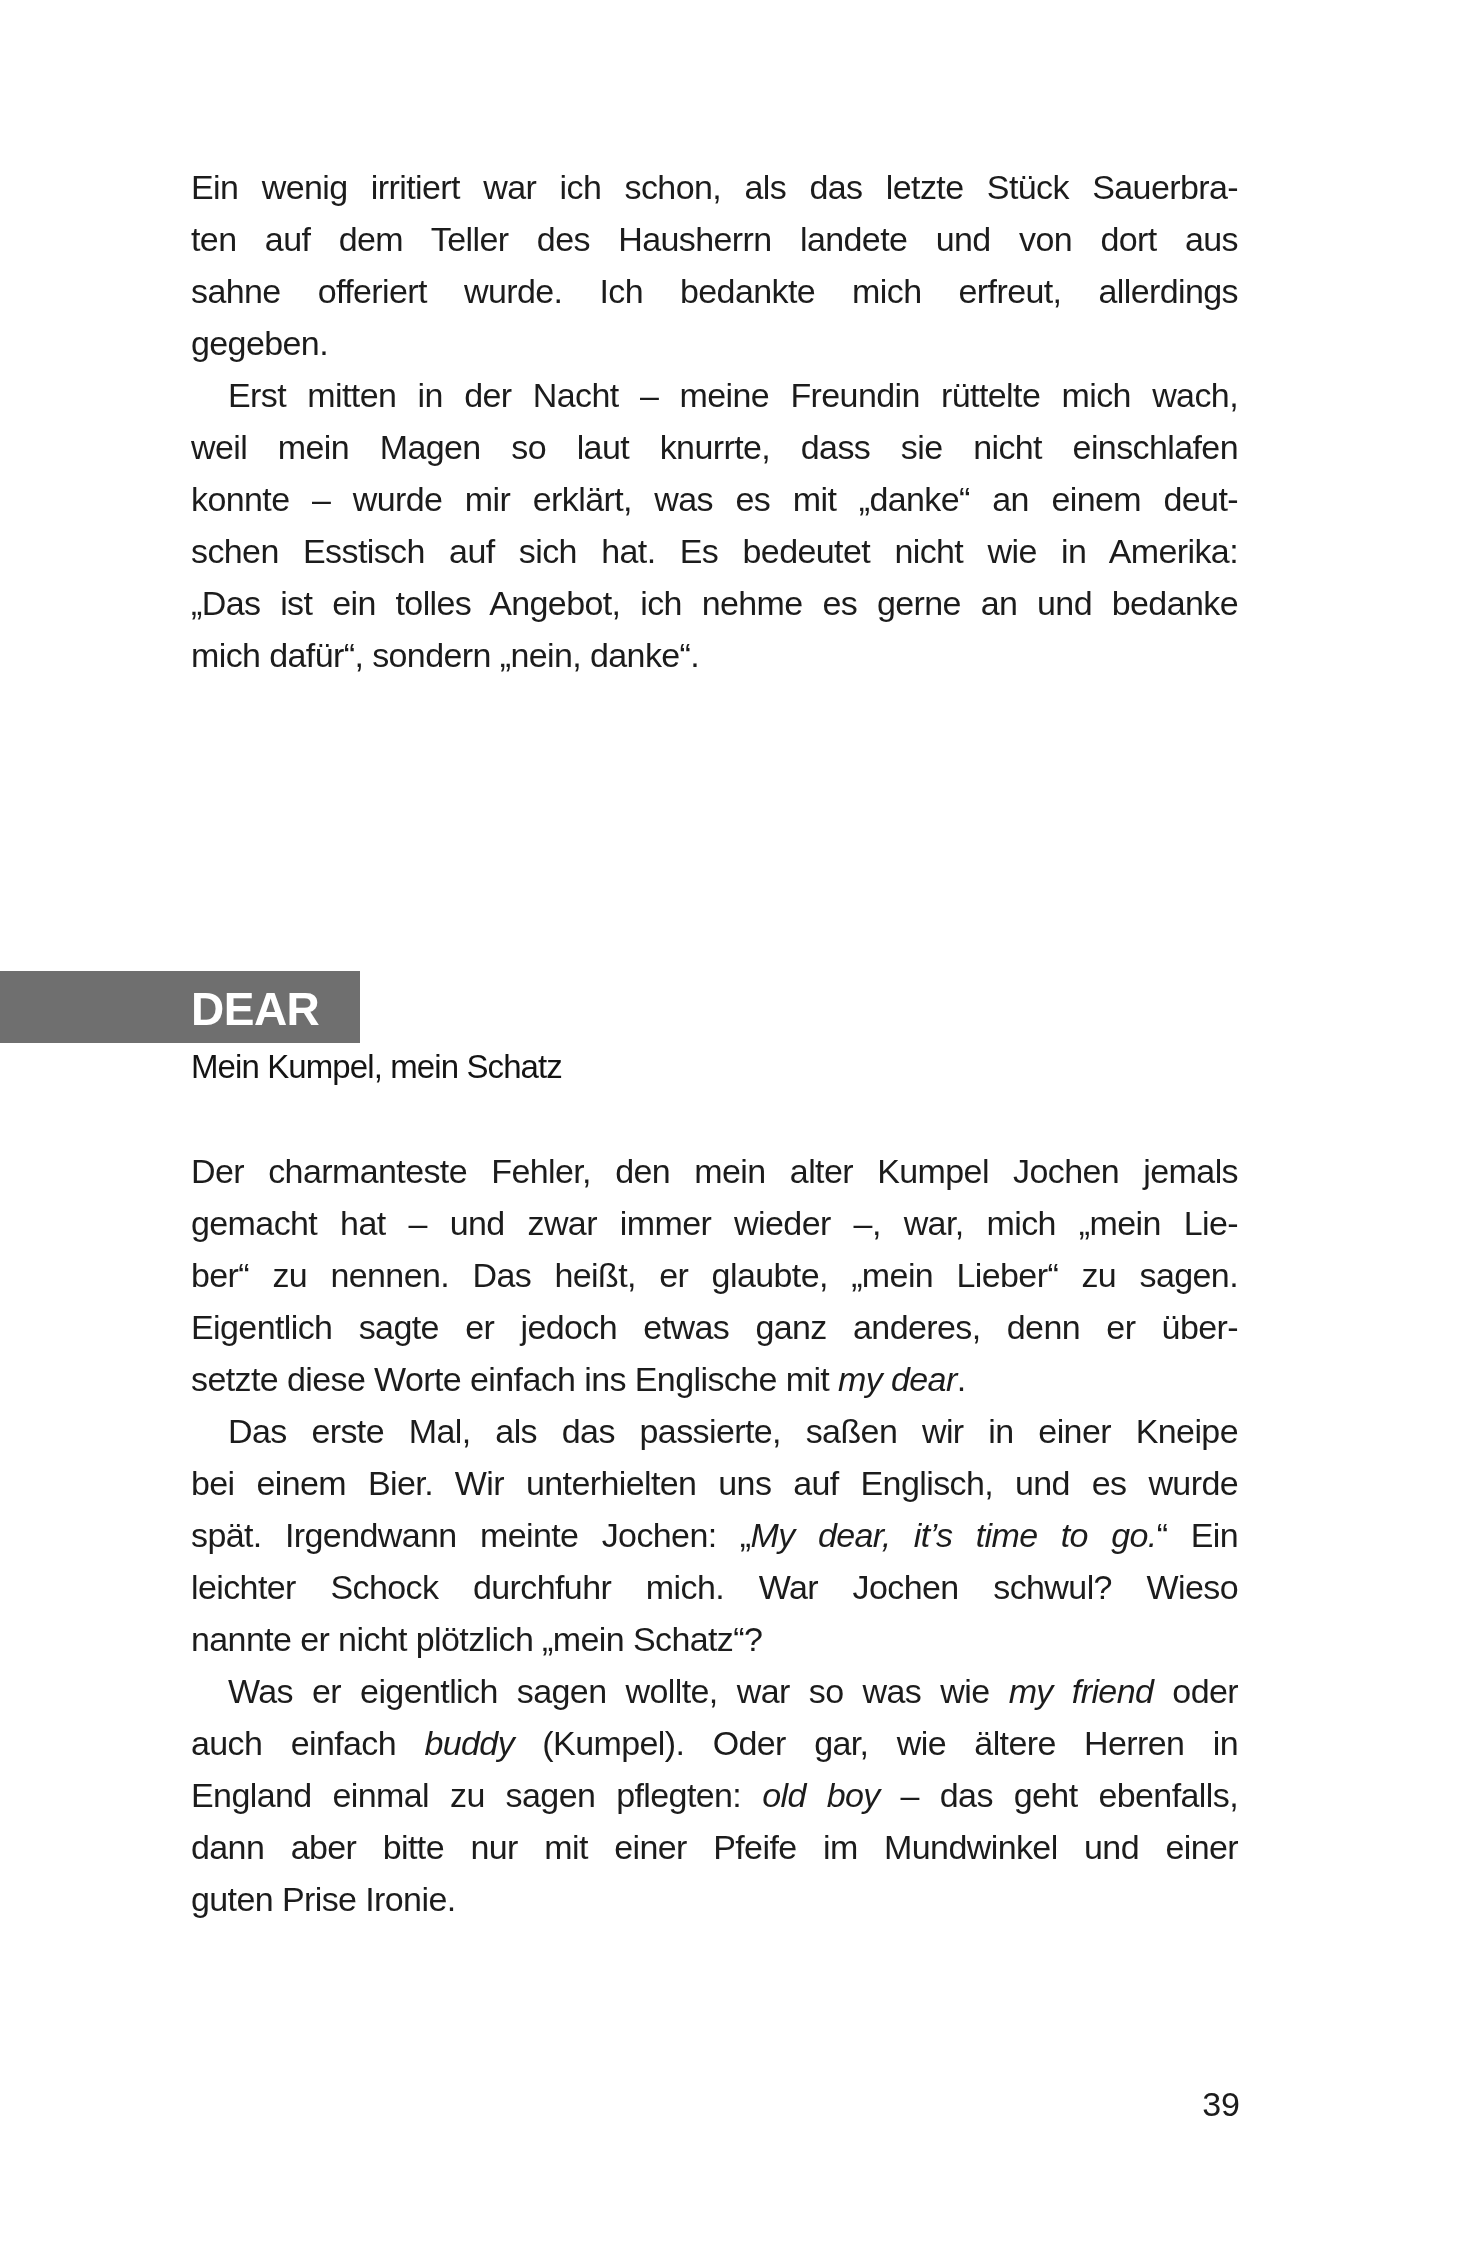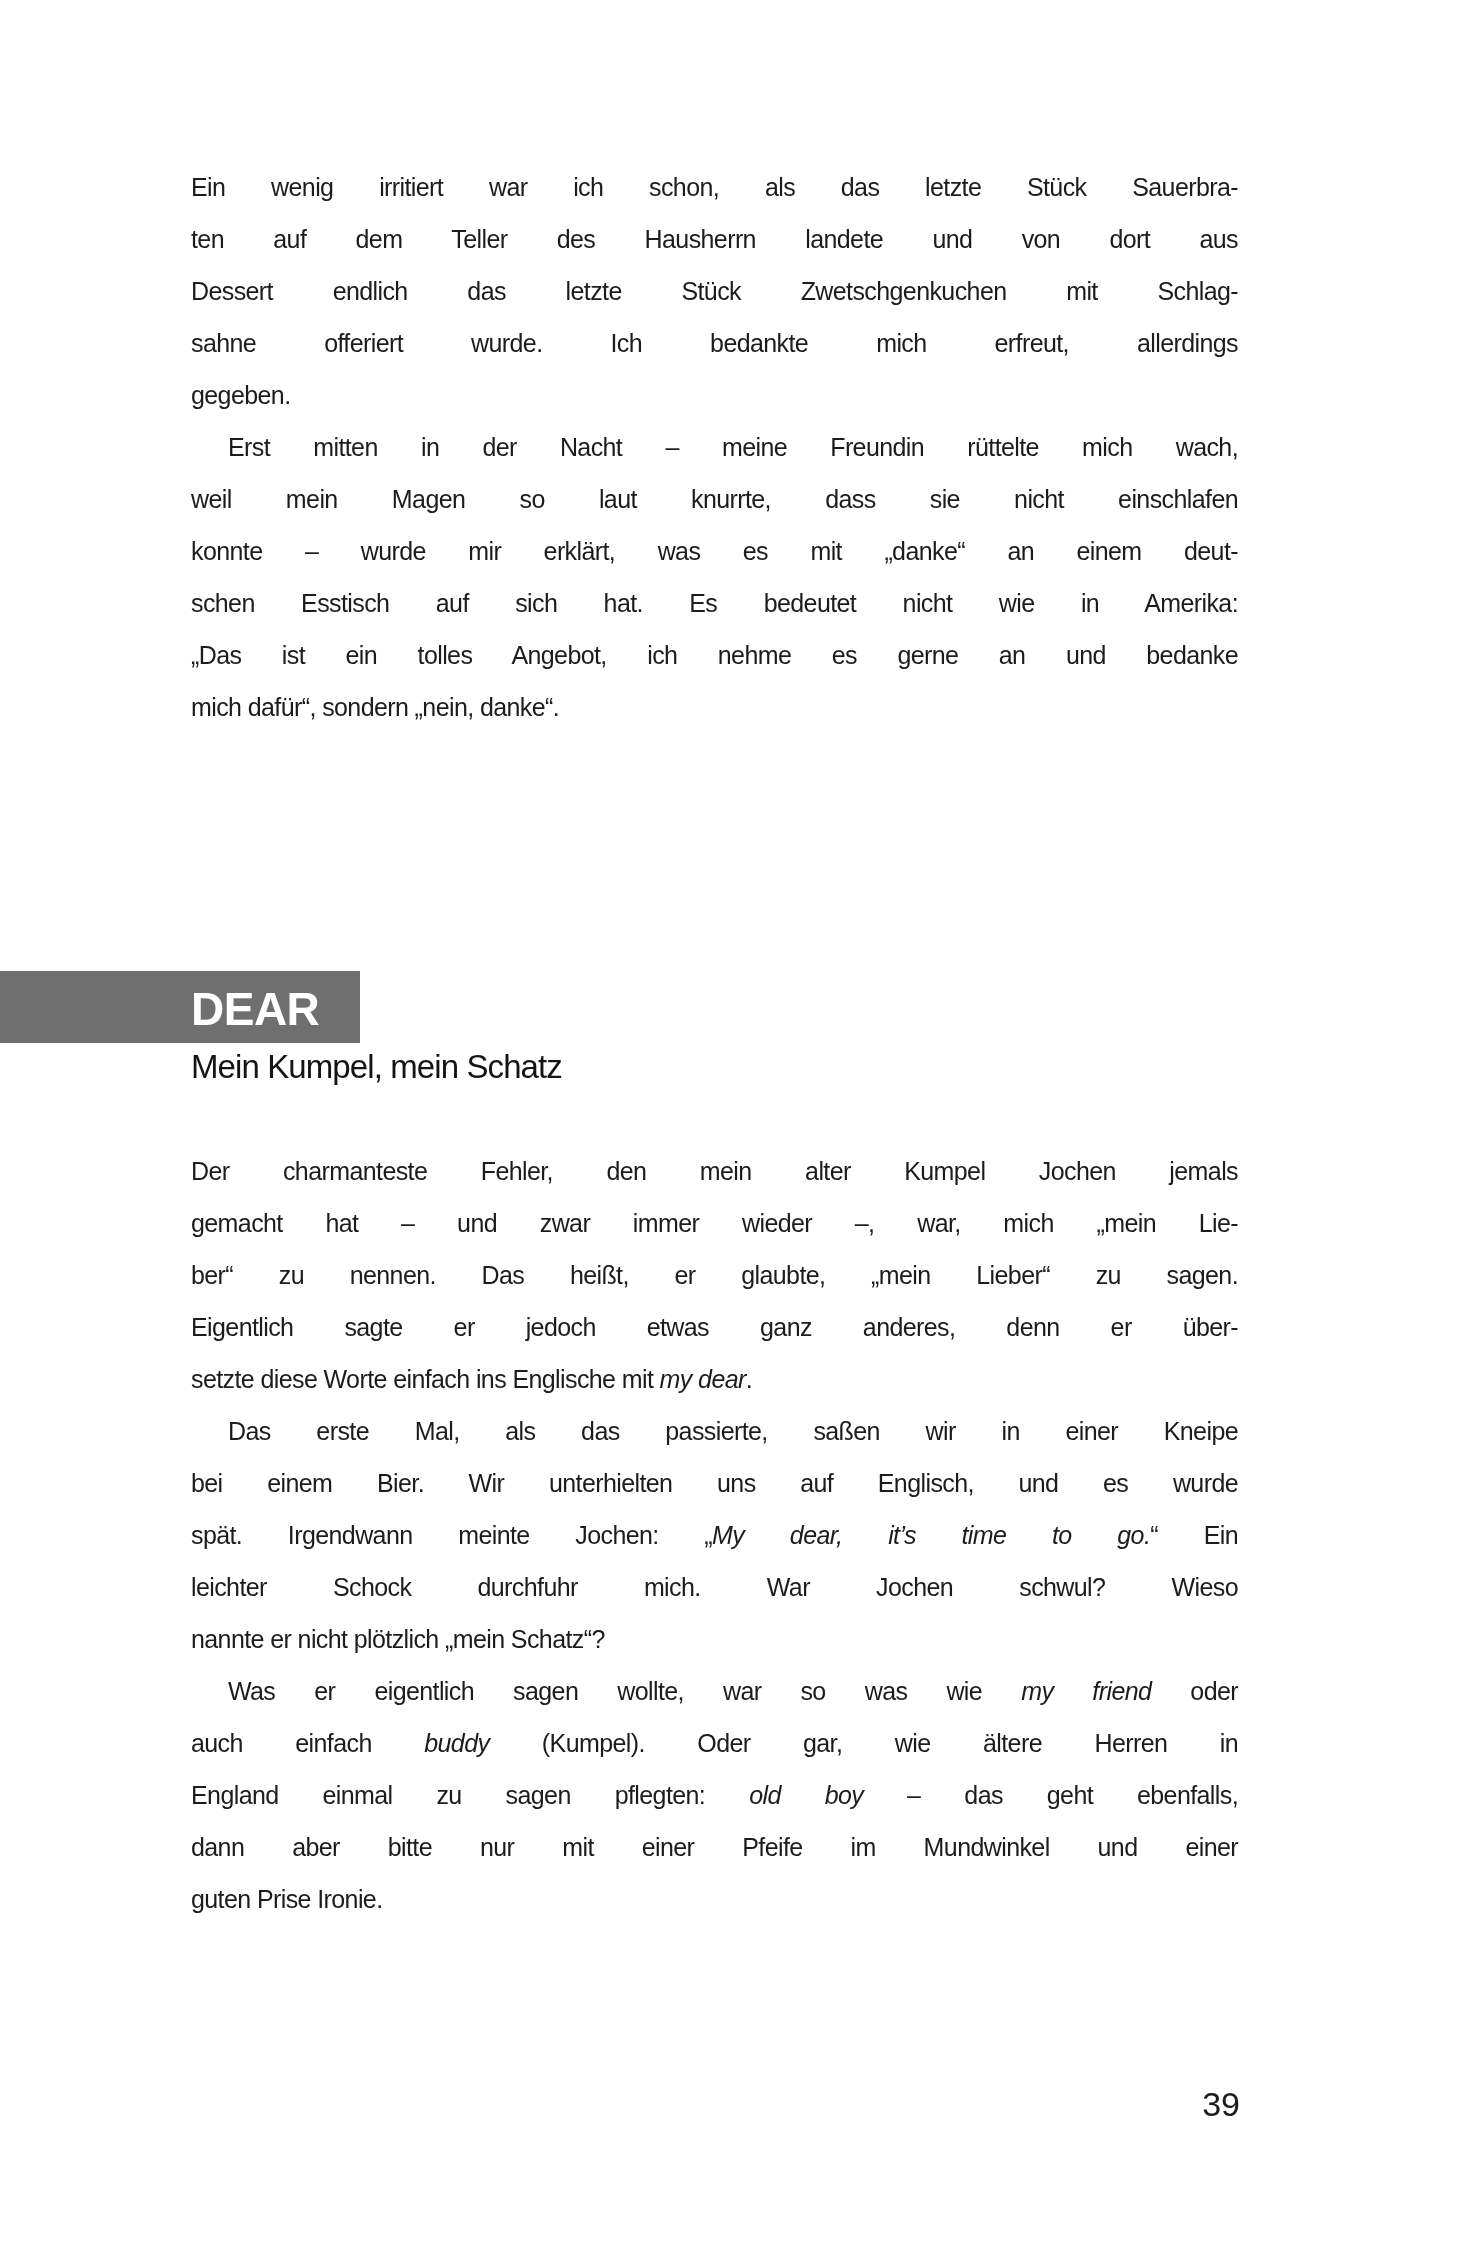--- a/index.html
+++ b/index.html
@@ -3,21 +3,21 @@
 <meta charset="utf-8">
 <style>
   html, body { margin: 0; padding: 0; background: #ffffff; }
   body {
     width: 1477px; height: 2245px; position: relative; overflow: hidden;
     font-family: "Liberation Sans", sans-serif; color: #1c1c1c;
   }
   .block { position: absolute; left: 191px; width: 1047px; }
   .line {
     display: block; height: 52px; line-height: 52px;
-    font-size: 25px; white-space: nowrap; overflow: visible;
+    font-size: 34px; white-space: nowrap; overflow: visible;
     text-align: justify; text-align-last: justify;
     letter-spacing: -0.6px; word-spacing: 0px;
   }
   .line.last { text-align: left; text-align-last: left; }
   .line.indent { padding-left: 37px; box-sizing: border-box; }
   .seg-i { font-style: italic; }
   #top-block { top: 161px; }
   #bottom-block { top: 1145px; }
   .banner {
     position: absolute; left: 0; top: 971px; width: 360px; height: 72px;
@@ -36,21 +36,20 @@
     position: absolute; right: 237px; top: 2082px; height: 44px; line-height: 44px;
     font-size: 34px; color: #1c1c1c; text-align: left;
   }
 </style>
 </head>
 <body>
 
 <div id="top-block" class="block">
     <span class="line" style=""><span>Ein wenig irritiert war ich schon, als das letzte Stück Sauerbra-</span></span>
     <span class="line" style=""><span>ten auf dem Teller des Hausherrn landete und von dort aus</span></span>
-    <span class="line" style=""><span>Dessert endlich das letzte Stück Zwetschgenkuchen mit Schlag-</span></span>
     <span class="line" style=""><span>sahne offeriert wurde. Ich bedankte mich erfreut, allerdings</span></span>
     <span class="line last" style=""><span>gegeben.</span></span>
     <span class="line indent" style=""><span>Erst mitten in der Nacht – meine Freundin rüttelte mich wach,</span></span>
     <span class="line" style=""><span>weil mein Magen so laut knurrte, dass sie nicht einschlafen</span></span>
     <span class="line" style=""><span>konnte – wurde mir erklärt, was es mit „danke“ an einem deut-</span></span>
     <span class="line" style=""><span>schen Esstisch auf sich hat. Es bedeutet nicht wie in Amerika:</span></span>
     <span class="line" style=""><span>„Das ist ein tolles Angebot, ich nehme es gerne an und bedanke</span></span>
     <span class="line last" style=""><span>mich dafür“, sondern „nein, danke“.</span></span>
   </div>
 

